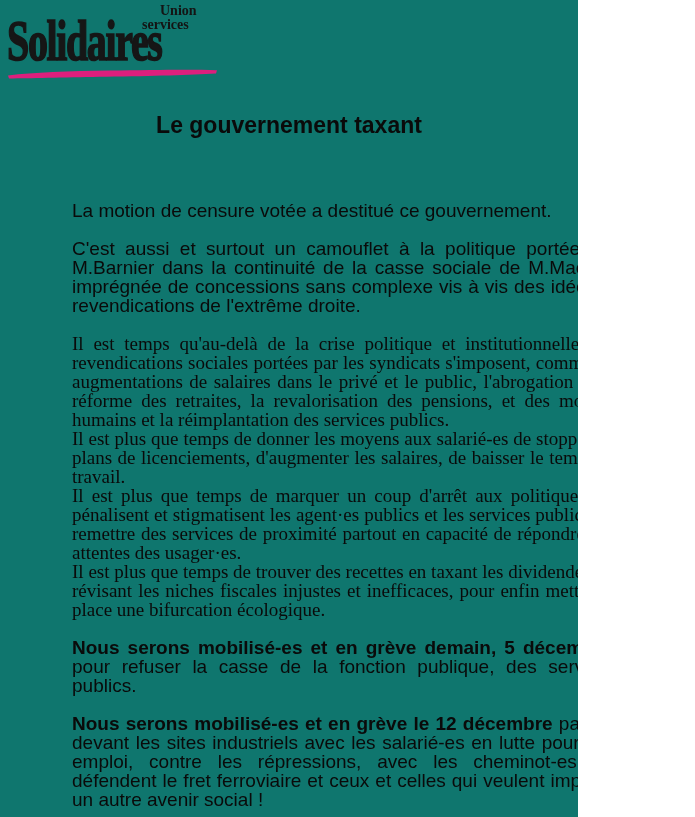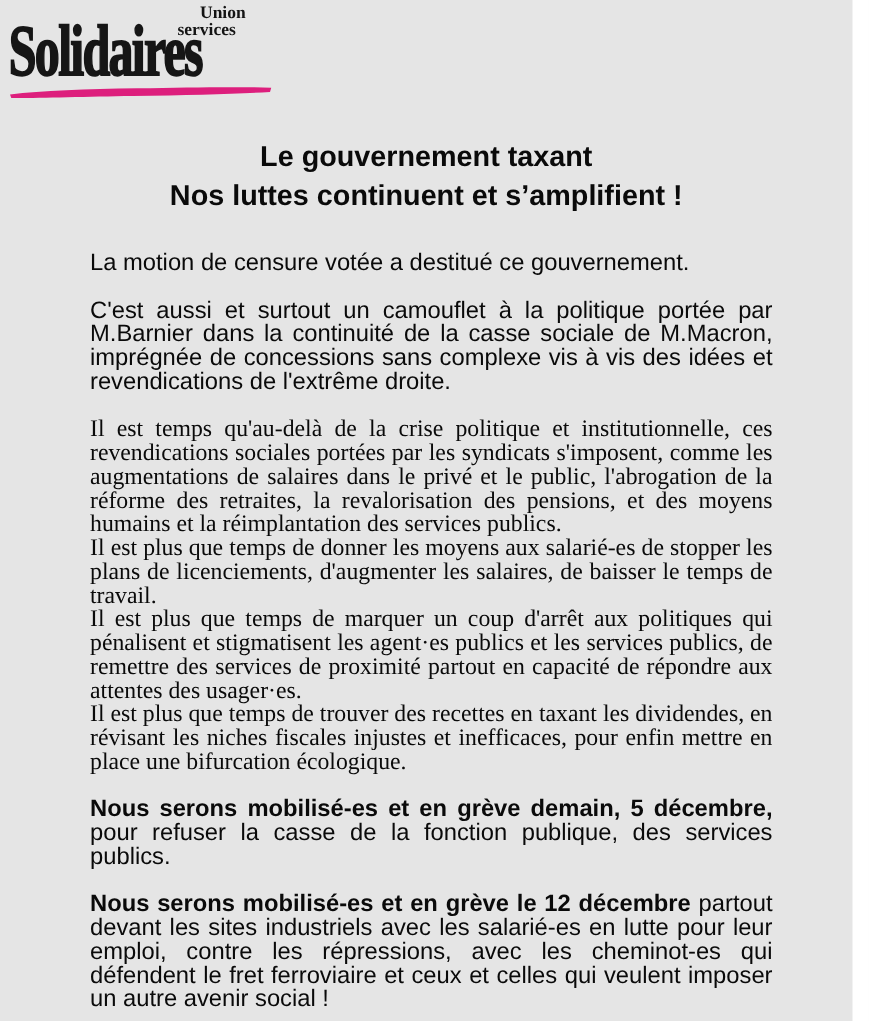--- a/index.html
+++ b/index.html
@@ -1,21 +1,21 @@
 <!DOCTYPE html>
 <html lang="fr"><head>
 <meta charset="utf-8">
 <style>
   * { margin: 0; padding: 0; box-sizing: border-box; }
   html, body { background: #ffffff; }
   .page {
     position: relative;
-    width: 682px;
+    width: 578px;
     height: 817px;
-    background: #e5e5e5;
+    background: #0f766e;
     overflow: hidden;
     font-family: "Liberation Sans", sans-serif;
     color: #0b0b0b;
   }
 
   
   .logo { position: absolute; left: 0; top: 0; width: 240px; height: 90px; }
   .logo-small {
     position: absolute; left: 142px; top: 4px;
     font-family: "Liberation Serif", serif;
@@ -72,21 +72,20 @@
                C 28 6.5, 62 5.2, 104 4.6
                C 146 4.0, 182 3.2, 211 4.2
                L 210 7.6
                C 184 9.0, 148 10.2, 100 10.8
                C 62 11.3, 22 12.6, 3 12.4 Z" fill="#dd1f7d"></path>
     </svg>
   </div>
 
   <div class="title">
     <div>Le gouvernement taxant</div>
-    <div>Nos luttes continuent et s’amplifient !</div>
   </div>
 
   <div class="body">
     <p class="para">La motion de censure votée a destitué ce gouvernement.</p>
 
 
     <p class="para">C'est aussi  et surtout un camouflet à la politique portée par M.Barnier dans la continuité de la casse sociale de M.Macron, imprégnée de concessions sans complexe vis à vis des idées et revendications de l'extrême droite.</p>
 
     <div class="para group">
       <p>Il est temps qu'au-delà de la crise politique et institutionnelle, ces revendications sociales portées par les syndicats s'imposent, comme les augmentations de salaires dans le privé et le public, l'abrogation de la réforme des retraites, la revalorisation des pensions, et des moyens humains et la réimplantation des services publics.</p>

